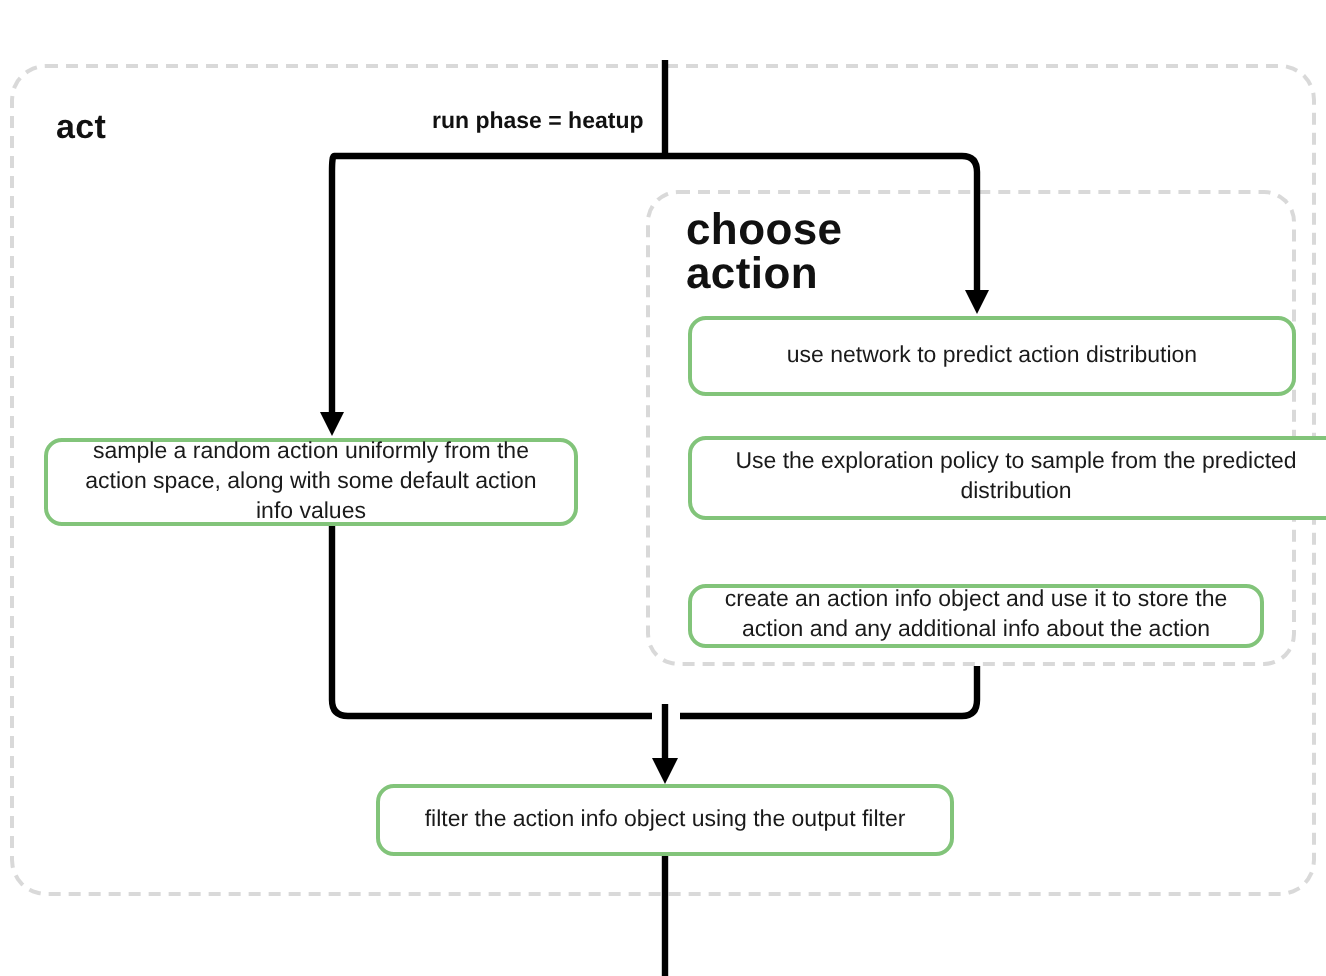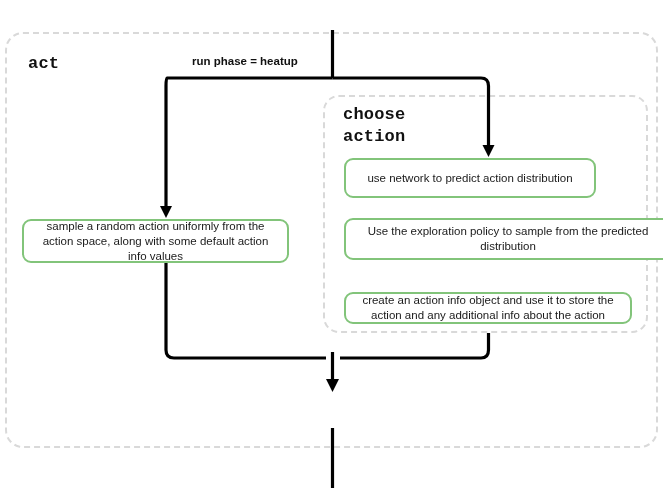--- a/index.html
+++ b/index.html
@@ -44,31 +44,30 @@
     border: 2px dashed #d9d9d9;
     border-radius: 16px;
   }
 
   
   .group-title {
     position: absolute;
     font-weight: bold;
     color: #111111;
     letter-spacing: .2px;
-    font-family: Liberation Mono, monospace;
   }
   .title-act {
     left: 28px;
     top: 54px;
     font-size: 17px;
   }
   .title-choose {
     left: 343px;
     top: 104px;
-    font-size: 17px;
+    font-size: 22px;
     line-height: 22px;
     width: 110px;
   }
 
   
   .node {
     position: absolute;
     box-sizing: border-box;
     background: #ffffff;
     border: 2px solid #82c47a;
@@ -76,32 +75,33 @@
     display: flex;
     align-items: center;
     justify-content: center;
     text-align: center;
     color: #1a1a1a;
     font-size: 11.5px;
     line-height: 15px;
     padding: 3px 8px;
   }
   .node-heatup      { left: 22px;  top: 219px; width: 267px; height: 44px; }
-  .node-predict     { left: 344px; top: 158px; width: 252px; height: 40px; }
+  .node-predict     { left: 344px; top: 158px; width: 304px; height: 40px; }
   .node-explore     { left: 344px; top: 218px; width: 328px; height: 42px; }
   .node-actioninfo  { left: 344px; top: 292px; width: 288px; height: 32px; }
   .node-filter      { left: 188px; top: 392px; width: 289px; height: 36px; }
 
   
   .edge-label {
     position: absolute;
     font-size: 11.5px;
     font-weight: bold;
     color: #111111;
     white-space: nowrap;
+    margin-left: 24px;
   }
   .label-heatup   { left: 192px; top: 55px; }
   .label-training { left: 355px; top: 55px; }
 
   
   .edges {
     position: absolute;
     left: 0;
     top: 0;
     width: 663px;
@@ -155,14 +155,15 @@
 
 
   <div class="node node-heatup">sample a random action uniformly from the action space, along with some default action info values</div>
 
   <div class="node node-predict">use network to predict action distribution</div>
 
   <div class="node node-explore">Use the exploration policy to sample from the predicted distribution</div>
 
   <div class="node node-actioninfo">create an action info object and use it to store the action and any additional info about the action</div>
 
+  <div class="node node-filter">filter the action info object using the output filter</div>
 
 </div>
 
 </body></html>

